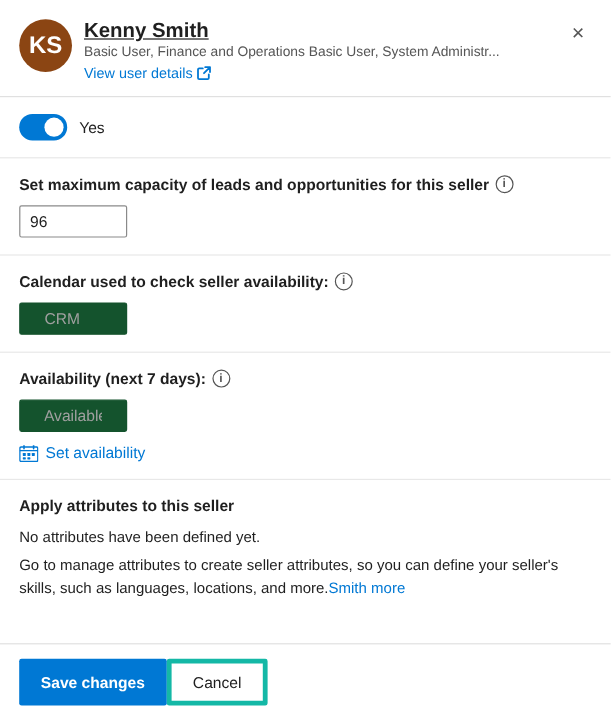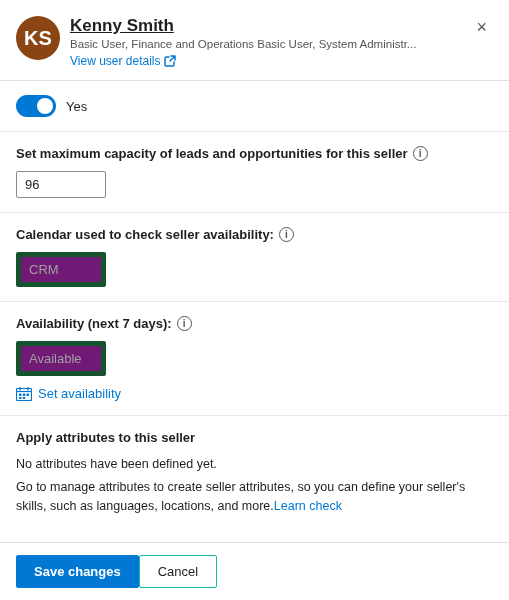--- a/index.html
+++ b/index.html
@@ -154,26 +154,26 @@
     .text-input {
       border: 1px solid #8a8a8a;
       border-radius: 2px;
       padding: 5px 8px;
       font-size: 13px;
       color: #1f1f1f;
       width: 90px;
       outline: none;
     }
     .text-input-disabled {
-      border: 5px solid #14532d;
+      border: 1px solid #14532d;
       border-radius: 2px;
-      padding: 5px 8px;
+      padding: 5px 20px;
       font-size: 13px;
       color: #a0a0a0;
-      background: #701a75;
+      background: #14532d;
       width: 90px;
       outline: none;
       cursor: default;
     }
     
     .availability-link {
       display: flex;
       align-items: center;
       gap: 6px;
       margin-top: 10px;
@@ -211,21 +211,21 @@
       border: none;
       border-radius: 2px;
       padding: 8px 18px;
       font-size: 13px;
       font-weight: 600;
       cursor: pointer;
     }
     .btn-secondary {
       background: #fff;
       color: #1f1f1f;
-      border: 1px solid #14b8a6;
+      border: 4px solid #14b8a6;
       border-radius: 2px;
       padding: 8px 18px;
       font-size: 13px;
       cursor: pointer;
     }
   </style>
 </head>
 <body>
 
 <div class="panel">
@@ -301,21 +301,21 @@
         <span>Set availability</span>
       </div>
     </div>
 
     <div class="section" style="border-bottom: none;">
       <div class="section-label">Apply attributes to this seller</div>
       <div class="attributes-text">
         <span>No attributes have been defined yet.</span>
       </div>
       <div class="attributes-text">
-        <span>Go to manage attributes to create seller attributes, so you can define your seller's skills, such as languages, locations, and more.</span><a class="learn-more"><span>Learn check</span></a>
+        <span>Go to manage attributes to create seller attributes, so you can define your seller's skills, such as languages, locations, and more.</span><a class="learn-more"><span>Smith more</span></a>
       </div>
     </div>
 
   </div>
 
   <div class="footer">
     <button class="btn-primary">
       <span>Save changes</span>
     </button>
     <button class="btn-secondary">

